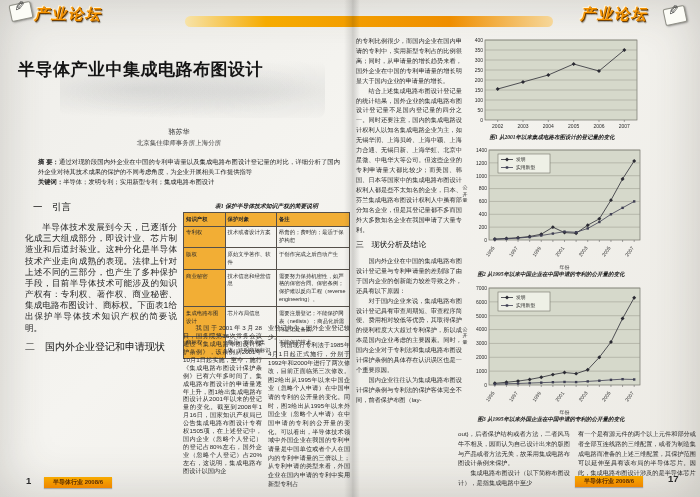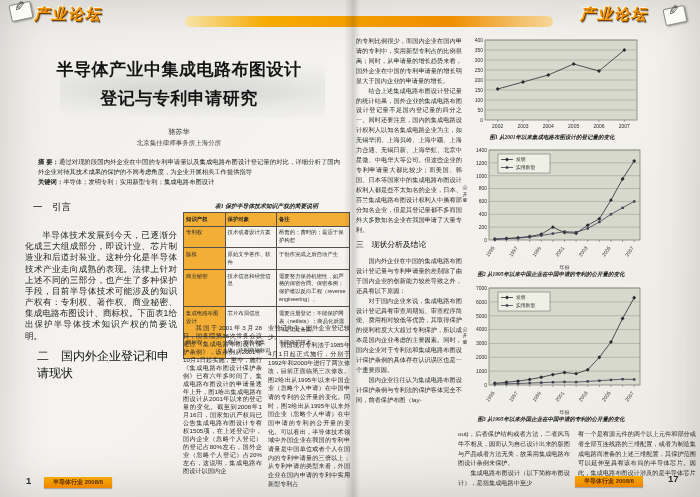--- a/index.html
+++ b/index.html
@@ -18,34 +18,34 @@
   .pad-icon{position:absolute;width:20px;height:15px;background:#fcfcf6;border:1px solid #8f8f86;border-radius:2px;
         box-shadow:1px 1px 2px rgba(0,0,0,.35);transform:rotate(-12deg);}
   .pad-icon:after{content:"\270E";position:absolute;left:4px;top:-6px;font-size:13px;color:#3a3a3a;transform:rotate(95deg);}
   .pad-left{left:10px;top:3px;}
   .pad-right{right:14px;top:7px;}
 
   .wm{position:absolute;left:60px;top:60px;width:265px;height:58px;border-radius:8px;pointer-events:none;
       background:radial-gradient(ellipse at 30% 50%,rgba(120,125,130,.16),rgba(0,0,0,0) 70%),
                  radial-gradient(ellipse at 75% 55%,rgba(120,125,130,.14),rgba(0,0,0,0) 70%);}
 
-  .title{position:absolute;left:18px;top:56px;width:322px;text-align:center;
+  .title{position:absolute;left:18px;top:56px;width:322px;text-align:left;
          font-size:17px;font-weight:bold;color:#141414;line-height:1.7;letter-spacing:.5px;}
   .author{position:absolute;left:18px;top:127px;width:322px;text-align:center;font-size:7px;color:#333;}
   .affil{position:absolute;left:18px;top:139px;width:322px;text-align:center;font-size:6.5px;color:#444;}
 
   .abstract{position:absolute;left:38px;top:157px;width:302px;font-size:6.3px;line-height:1.55;
             color:#242424;text-align:justify;}
   .abstract b{font-weight:bold;}
 
   .h-sec{font-weight:normal;color:#111;}
   .col1{position:absolute;left:25px;top:200px;width:152px;color:#262626;}
   .col1 .h-sec{font-size:9.5px;margin:1px 0 4px 8px;}
-  .col1 p{font-size:8.6px;line-height:1.3;text-align:justify;text-indent:2em;margin:16px 0 1px;}
-  .col1 .h2sec{font-size:12px;margin-top:6px;margin-left:12px;text-indent:0;}
+  .col1 p{font-size:8.6px;line-height:1.3;text-align:justify;text-indent:2em;margin:8px 0 1px;}
+  .col1 .h2sec{font-size:10px;margin-top:6px;margin-left:0;text-indent:0;}
 
   .tblwrap{position:absolute;left:183px;top:202px;width:167px;}
   .tbl-cap{font-size:5.8px;font-style:italic;font-weight:bold;text-align:center;color:#222;
            font-family:"Liberation Serif","DejaVu Serif",serif;margin-bottom:1px;}
   table.t1{width:100%;border-collapse:collapse;font-size:5.4px;line-height:1.45;color:#2a2a2a;}
   table.t1 th,table.t1 td{border:0.7px solid #55504a;padding:2.5px 2px;vertical-align:top;text-align:left;}
   table.t1 th{background:#f2ae35;font-weight:bold;}
   table.t1 td.ipcell{background:#f2ae35;width:25%;}
   table.t1 td.obj{width:31%;}
 
@@ -90,21 +90,20 @@
 
   <div class="orange-bar"></div>
   <div class="pad-icon pad-left"></div>
   <div class="logo logo-left">产业论坛</div>
   <div class="logo logo-right">产业论坛</div>
   <div class="pad-icon pad-right"></div>
 
   <div class="wm"></div>
   <div class="title">
     <div>半导体产业中集成电路布图设计</div>
-    <div>登记与专利申请研究</div>
   </div>
   <div class="author">骆苏华</div>
   <div class="affil">北京集佳律师事务所上海分所</div>
 
   <div class="abstract">
     <div><b>摘 要：</b><span>通过对现阶段国内外企业在中国的专利申请量以及集成电路布图设计登记量的对比，详细分析了国内外企业对待其技术成果的保护的不同考虑角度，为企业开展相关工作提供指导</span></div>
     <div><b>关键词：</b><span>半导体；发明专利；实用新型专利；集成电路布图设计</span></div>
   </div>
 
   <div class="col1">

